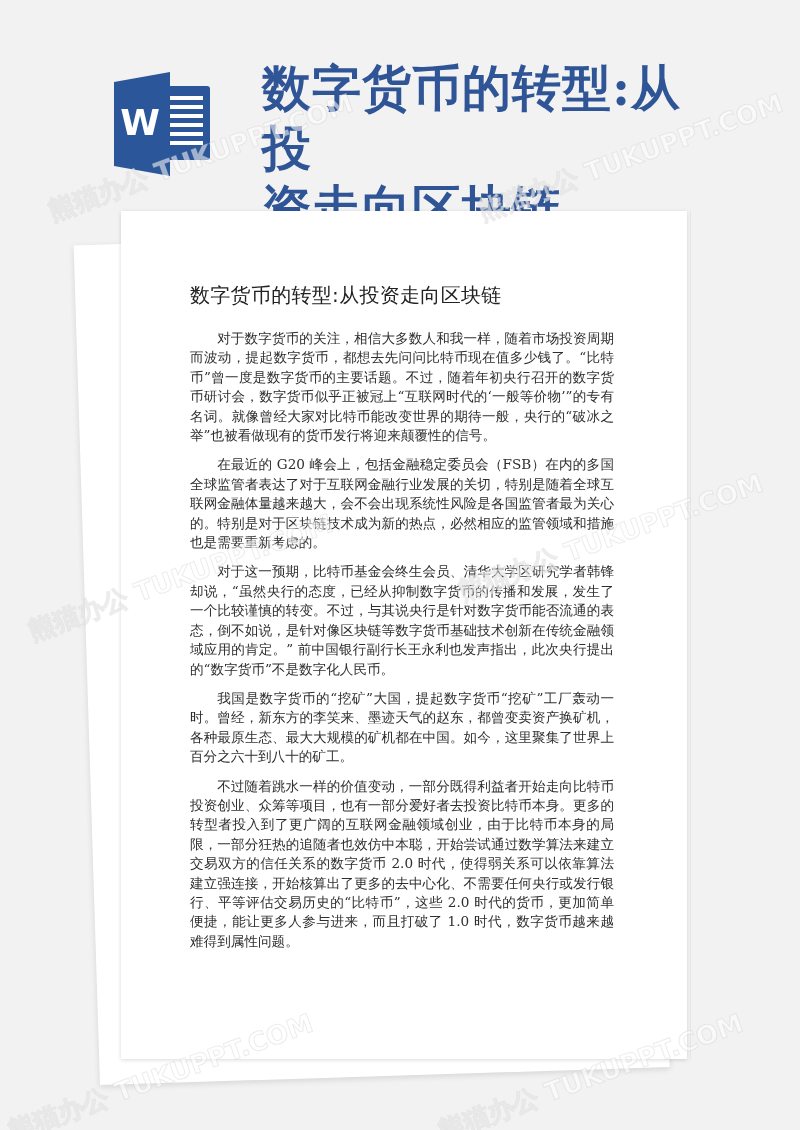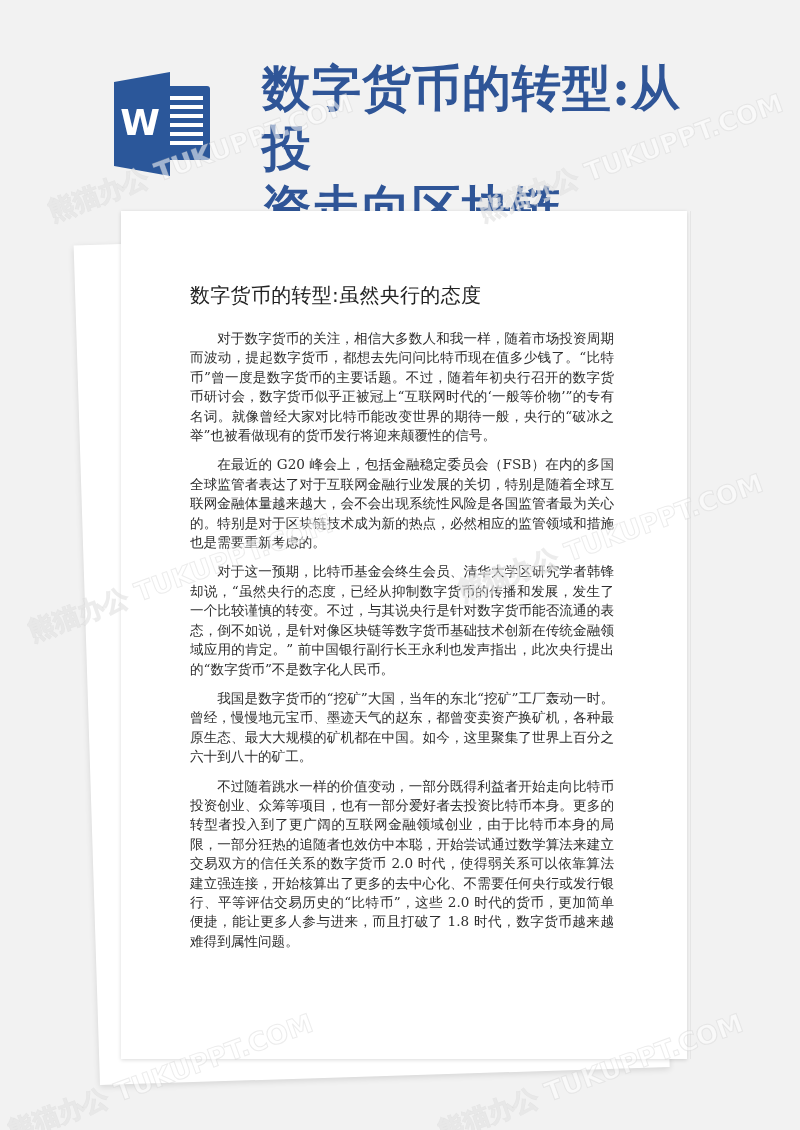--- a/index.html
+++ b/index.html
@@ -108,27 +108,27 @@
   </svg>
   <div class="doc-heading">
     <div>数字货币的转型:从投</div>
     <div>资走向区块链</div>
   </div>
 </div>
 
 <div class="page-back"></div>
 
 <div class="page">
-  <div class="page-title">数字货币的转型:虽然央行的态度</div>
+  <div class="page-title">数字货币的转型:从投资走向区块链</div>
   <div class="body-text">
     <p>对于数字货币的关注，相信大多数人和我一样，随着市场投资周期而波动，提起数字货币，都想去先问问比特币现在值多少钱了。“比特币”曾一度是数字货币的主要话题。不过，随着年初央行召开的数字货币研讨会，数字货币似乎正被冠上“互联网时代的‘一般等价物’”的专有名词。就像曾经大家对比特币能改变世界的期待一般，央行的“破冰之举”也被看做现有的货币发行将迎来颠覆性的信号。</p>
     <p>在最近的 G20 峰会上，包括金融稳定委员会（FSB）在内的多国全球监管者表达了对于互联网金融行业发展的关切，特别是随着全球互联网金融体量越来越大，会不会出现系统性风险是各国监管者最为关心的。特别是对于区块链技术成为新的热点，必然相应的监管领域和措施也是需要重新考虑的。</p>
     <p>对于这一预期，比特币基金会终生会员、清华大学区研究学者韩锋却说，“虽然央行的态度，已经从抑制数字货币的传播和发展，发生了一个比较谨慎的转变。不过，与其说央行是针对数字货币能否流通的表态，倒不如说，是针对像区块链等数字货币基础技术创新在传统金融领域应用的肯定。” 前中国银行副行长王永利也发声指出，此次央行提出的“数字货币”不是数字化人民币。</p>
-    <p>我国是数字货币的“挖矿”大国，当年的东北“挖矿”工厂轰动一时。曾经，慢慢地元宝币、墨迹天气的赵东，都曾变卖资产换矿机，各种最原生态、最大大规模的矿机都在中国。如今，这里聚集了世界上百分之六十到八十的矿工。</p>
-    <p>不过随着跳水一样的价值变动，一部分既得利益者开始走向比特币投资创业、众筹等项目，也有一部分爱好者去投资比特币本身。更多的转型者投入到了更广阔的互联网金融领域创业，由于比特币本身的局限，一部分狂热的追随者也效仿中本聪，开始尝试通过数学算法来建立交易双方的信任关系的数字货币 2.0 时代，使得弱关系可以依靠算法建立强连接，开始核算出了更多的去中心化、不需要任何央行或发行银行、平等评估交易历史的“比特币”，这些 2.0 时代的货币，更加简单便捷，能让更多人参与进来，而且打破了 1.8 时代，数字货币越来越难得到属性问题。</p>
+    <p>我国是数字货币的“挖矿”大国，提起数字货币“挖矿”工厂轰动一时。曾经，新东方的李笑来、墨迹天气的赵东，都曾变卖资产换矿机，各种最原生态、最大大规模的矿机都在中国。如今，这里聚集了世界上百分之六十到八十的矿工。</p>
+    <p>不过随着跳水一样的价值变动，一部分既得利益者开始走向比特币投资创业、众筹等项目，也有一部分爱好者去投资比特币本身。更多的转型者投入到了更广阔的互联网金融领域创业，由于比特币本身的局限，一部分狂热的追随者也效仿中本聪，开始尝试通过数学算法来建立交易双方的信任关系的数字货币 2.0 时代，使得弱关系可以依靠算法建立强连接，开始核算出了更多的去中心化、不需要任何央行或发行银行、平等评估交易历史的“比特币”，这些 2.0 时代的货币，更加简单便捷，能让更多人参与进来，而且打破了 1.0 时代，数字货币越来越难得到属性问题。</p>
   </div>
 </div>
 
 <div class="watermark" style="left:40px; top:140px;">熊猫办公 TUKUPPT.COM</div>
 <div class="watermark" style="left:470px; top:140px;">熊猫办公 TUKUPPT.COM</div>
 <div class="watermark" style="left:20px; top:560px;">熊猫办公 TUKUPPT.COM</div>
 <div class="watermark" style="left:450px; top:520px;">熊猫办公 TUKUPPT.COM</div>
 <div class="watermark" style="left:0px; top:1060px;">熊猫办公 TUKUPPT.COM</div>
 <div class="watermark" style="left:430px; top:1060px;">熊猫办公 TUKUPPT.COM</div>
 

